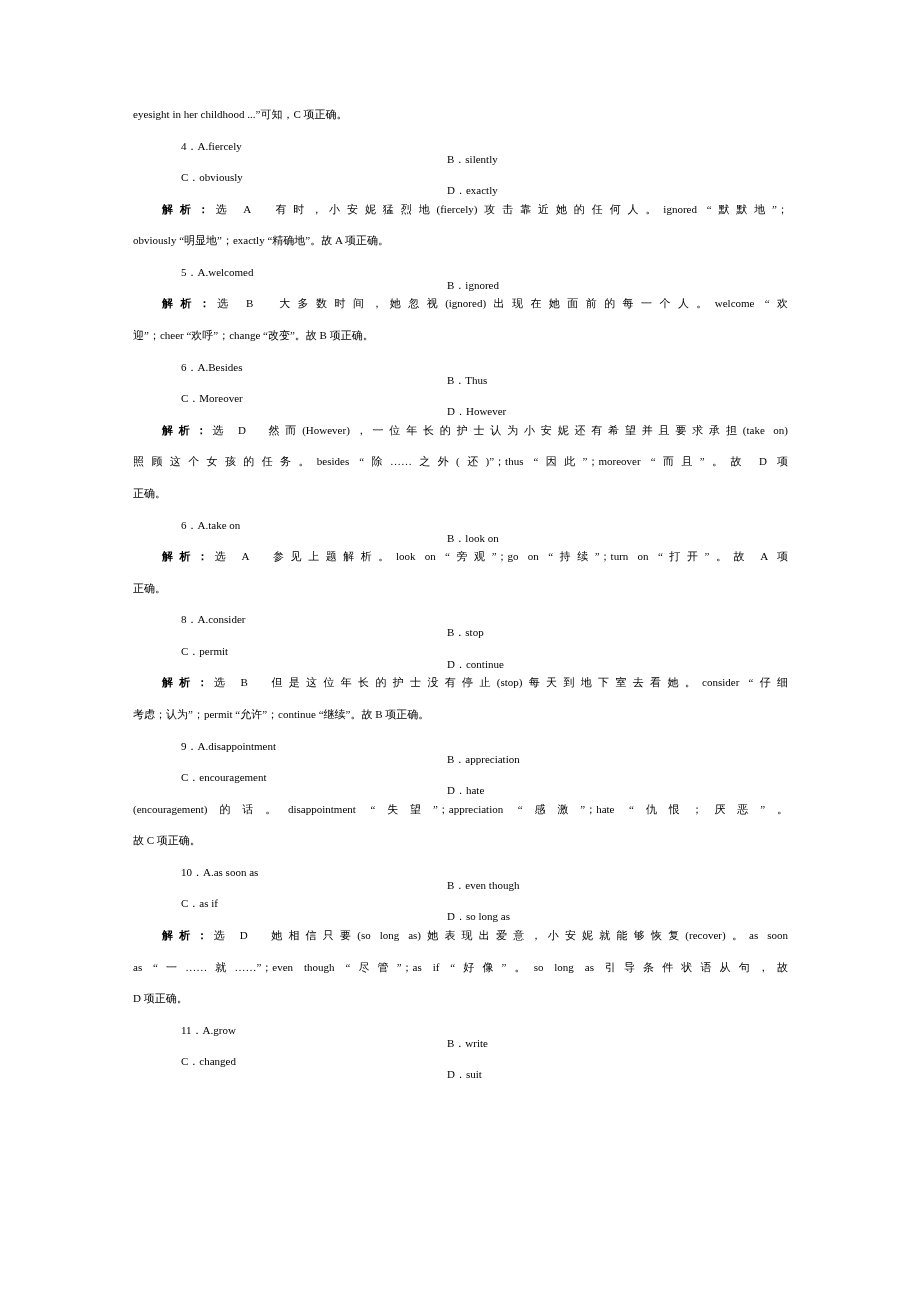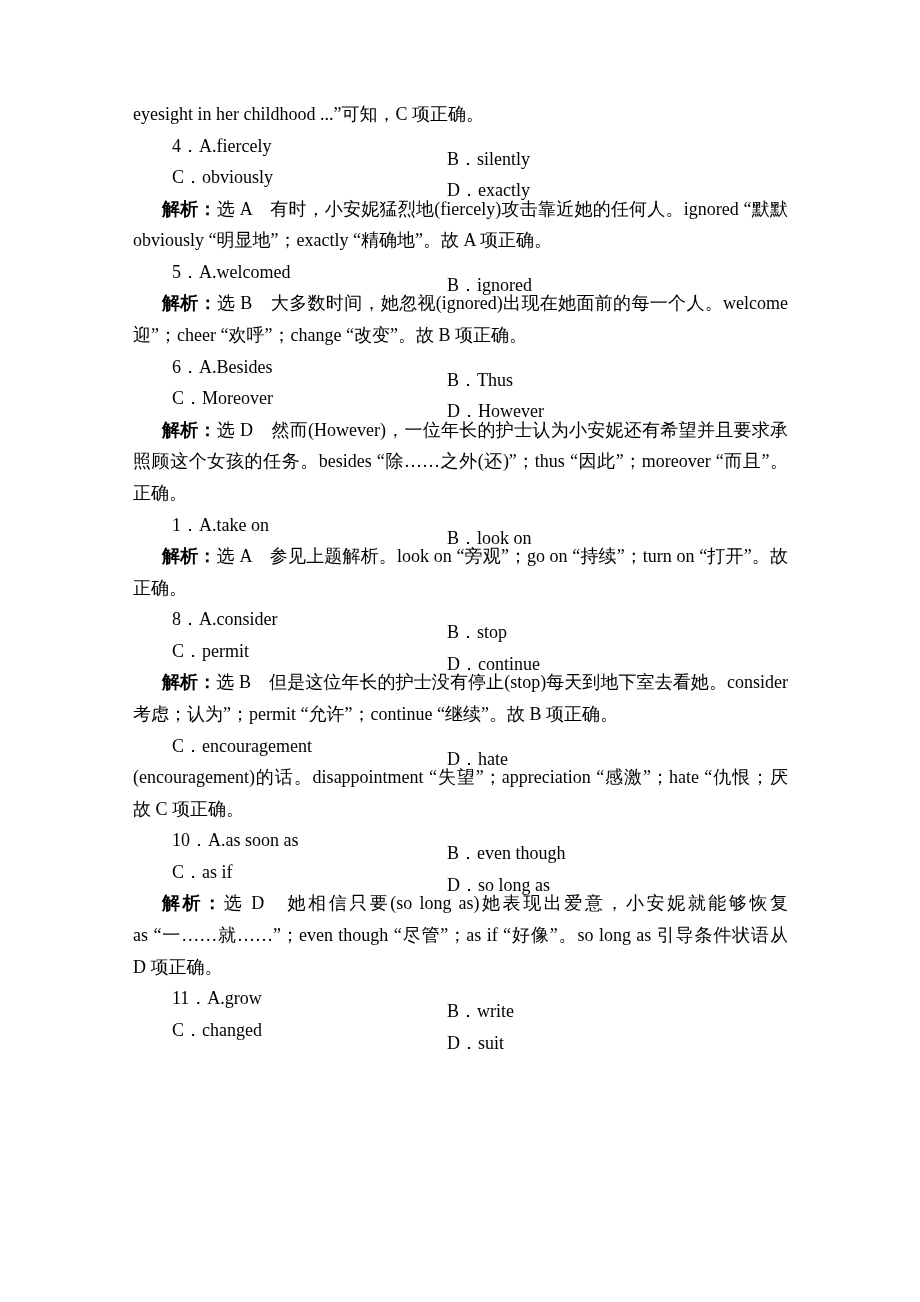--- a/index.html
+++ b/index.html
@@ -20,36 +20,36 @@
   }
   .content {
     position: absolute;
     left: 133px;
     top: 99px;
     width: 655px;
   }
   .line {
     height: 31.58px;
     line-height: 31.58px;
-    font-size: 18px;
+    font-size: 11px;
     white-space: nowrap;
   }
   
   .line.analysis { padding-left: 29px; }
   
   .line.justify {
     white-space: normal;
     text-align: justify;
     text-align-last: justify;
     overflow: hidden;
     max-height: 31.58px;
   }
   
   .line.opts { position: relative; }
-  .line.opts .opt-a { position: absolute; left: 39px;  top: 0; }
+  .line.opts .opt-a { position: absolute; left: 48px;  top: 0; }
   .line.opts .opt-b { position: absolute; left: 314px; top: 13px; }
   .b { font-weight: bold; font-family: Liberation Serif, serif; }
 </style>
 </head>
 <body>
 
 <div class="page">
   <div class="content">
       <div class="line cont"><span>eyesight in her childhood ...”可知，C 项正确。</span></div>
       <div class="line opts">
@@ -73,35 +73,39 @@
         <span class="opt-b">B．Thus</span>
       </div>
       <div class="line opts">
         <span class="opt-a">C．Moreover</span>
         <span class="opt-b">D．However</span>
       </div>
       <div class="line analysis justify"><span class="b">解析：</span><span>选 D　然而(However)，一位年长的护士认为小安妮还有希望并且要求承担(take on)</span></div>
       <div class="line cont justify"><span>照顾这个女孩的任务。besides “除……之外(还)”；thus “因此”；moreover “而且”。故 D 项</span></div>
       <div class="line cont"><span>正确。</span></div>
       <div class="line opts">
-        <span class="opt-a">1．A.take on</span>
+        <span class="opt-a">6．A.take on</span>
         <span class="opt-b">B．look on</span>
       </div>
       <div class="line analysis justify"><span class="b">解析：</span><span>选 A　参见上题解析。look on “旁观”；go on “持续”；turn on “打开”。故 A 项</span></div>
       <div class="line cont"><span>正确。</span></div>
       <div class="line opts">
         <span class="opt-a">8．A.consider</span>
         <span class="opt-b">B．stop</span>
       </div>
       <div class="line opts">
         <span class="opt-a">C．permit</span>
         <span class="opt-b">D．continue</span>
       </div>
       <div class="line analysis justify"><span class="b">解析：</span><span>选 B　但是这位年长的护士没有停止(stop)每天到地下室去看她。consider “仔细</span></div>
       <div class="line cont"><span>考虑；认为”；permit “允许”；continue “继续”。故 B 项正确。</span></div>
+      <div class="line opts">
+        <span class="opt-a">9．A.disappointment</span>
+        <span class="opt-b">B．appreciation</span>
+      </div>
       <div class="line opts">
         <span class="opt-a">C．encouragement</span>
         <span class="opt-b">D．hate</span>
       </div>
       <div class="line cont justify"><span>(encouragement)的话。disappointment “失望”；appreciation “感激”；hate “仇恨；厌恶”。</span></div>
       <div class="line cont"><span>故 C 项正确。</span></div>
       <div class="line opts">
         <span class="opt-a">10．A.as soon as</span>
         <span class="opt-b">B．even though</span>
       </div>

